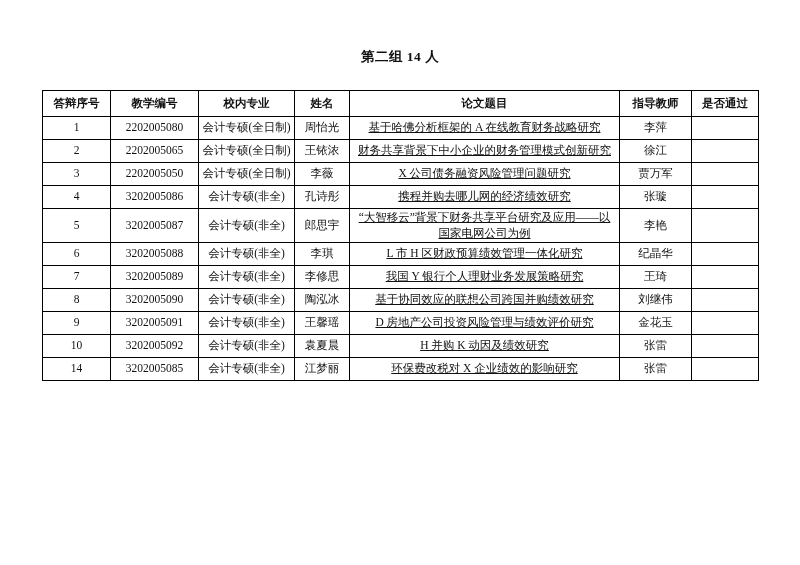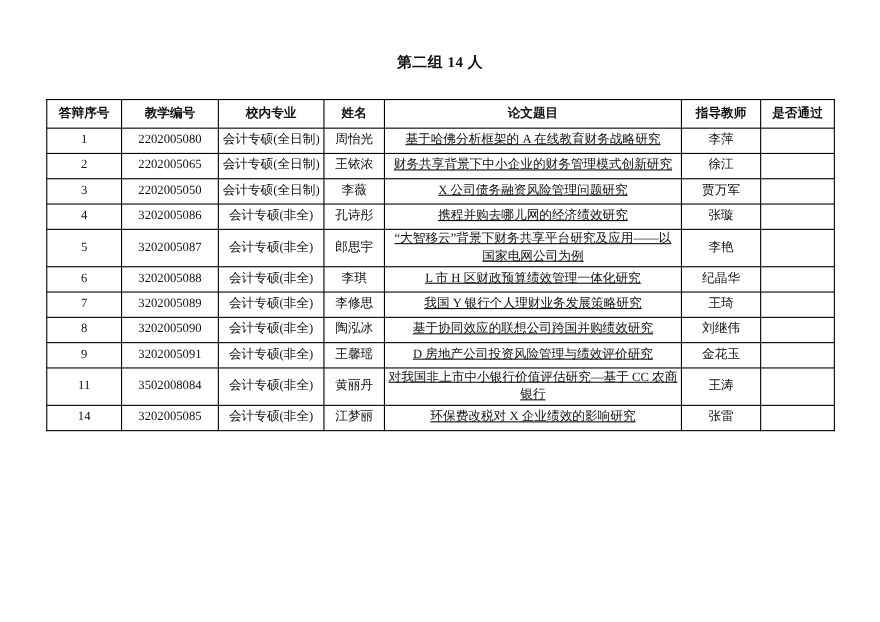--- a/index.html
+++ b/index.html
@@ -179,26 +179,26 @@
         <tr>
           <td class="nowrap-cell">9</td>
           <td class="nowrap-cell">3202005091</td>
           <td class="nowrap-cell">会计专硕(非全)</td>
           <td class="nowrap-cell">王馨瑶</td>
           <td class="title-cell">D 房地产公司投资风险管理与绩效评价研究</td>
           <td class="nowrap-cell">金花玉</td>
           <td class="nowrap-cell"></td>
         </tr>
         <tr>
-          <td class="nowrap-cell">11</td>
-          <td class="nowrap-cell">3502008084</td>
-          <td class="nowrap-cell">会计专硕(非全)</td>
-          <td class="nowrap-cell">黄丽丹</td>
-          <td class="title-cell">对我国非上市中小银行价值评估研究—基于 CC 农商银行</td>
-          <td class="nowrap-cell">王涛</td>
+          <td class="nowrap-cell">10</td>
+          <td class="nowrap-cell">3202005092</td>
+          <td class="nowrap-cell">会计专硕(非全)</td>
+          <td class="nowrap-cell">袁夏晨</td>
+          <td class="title-cell">H 并购 K 动因及绩效研究</td>
+          <td class="nowrap-cell">张雷</td>
           <td class="nowrap-cell"></td>
         </tr>
         <tr>
           <td class="nowrap-cell">14</td>
           <td class="nowrap-cell">3202005085</td>
           <td class="nowrap-cell">会计专硕(非全)</td>
           <td class="nowrap-cell">江梦丽</td>
           <td class="title-cell">环保费改税对 X 企业绩效的影响研究</td>
           <td class="nowrap-cell">张雷</td>
           <td class="nowrap-cell"></td>

